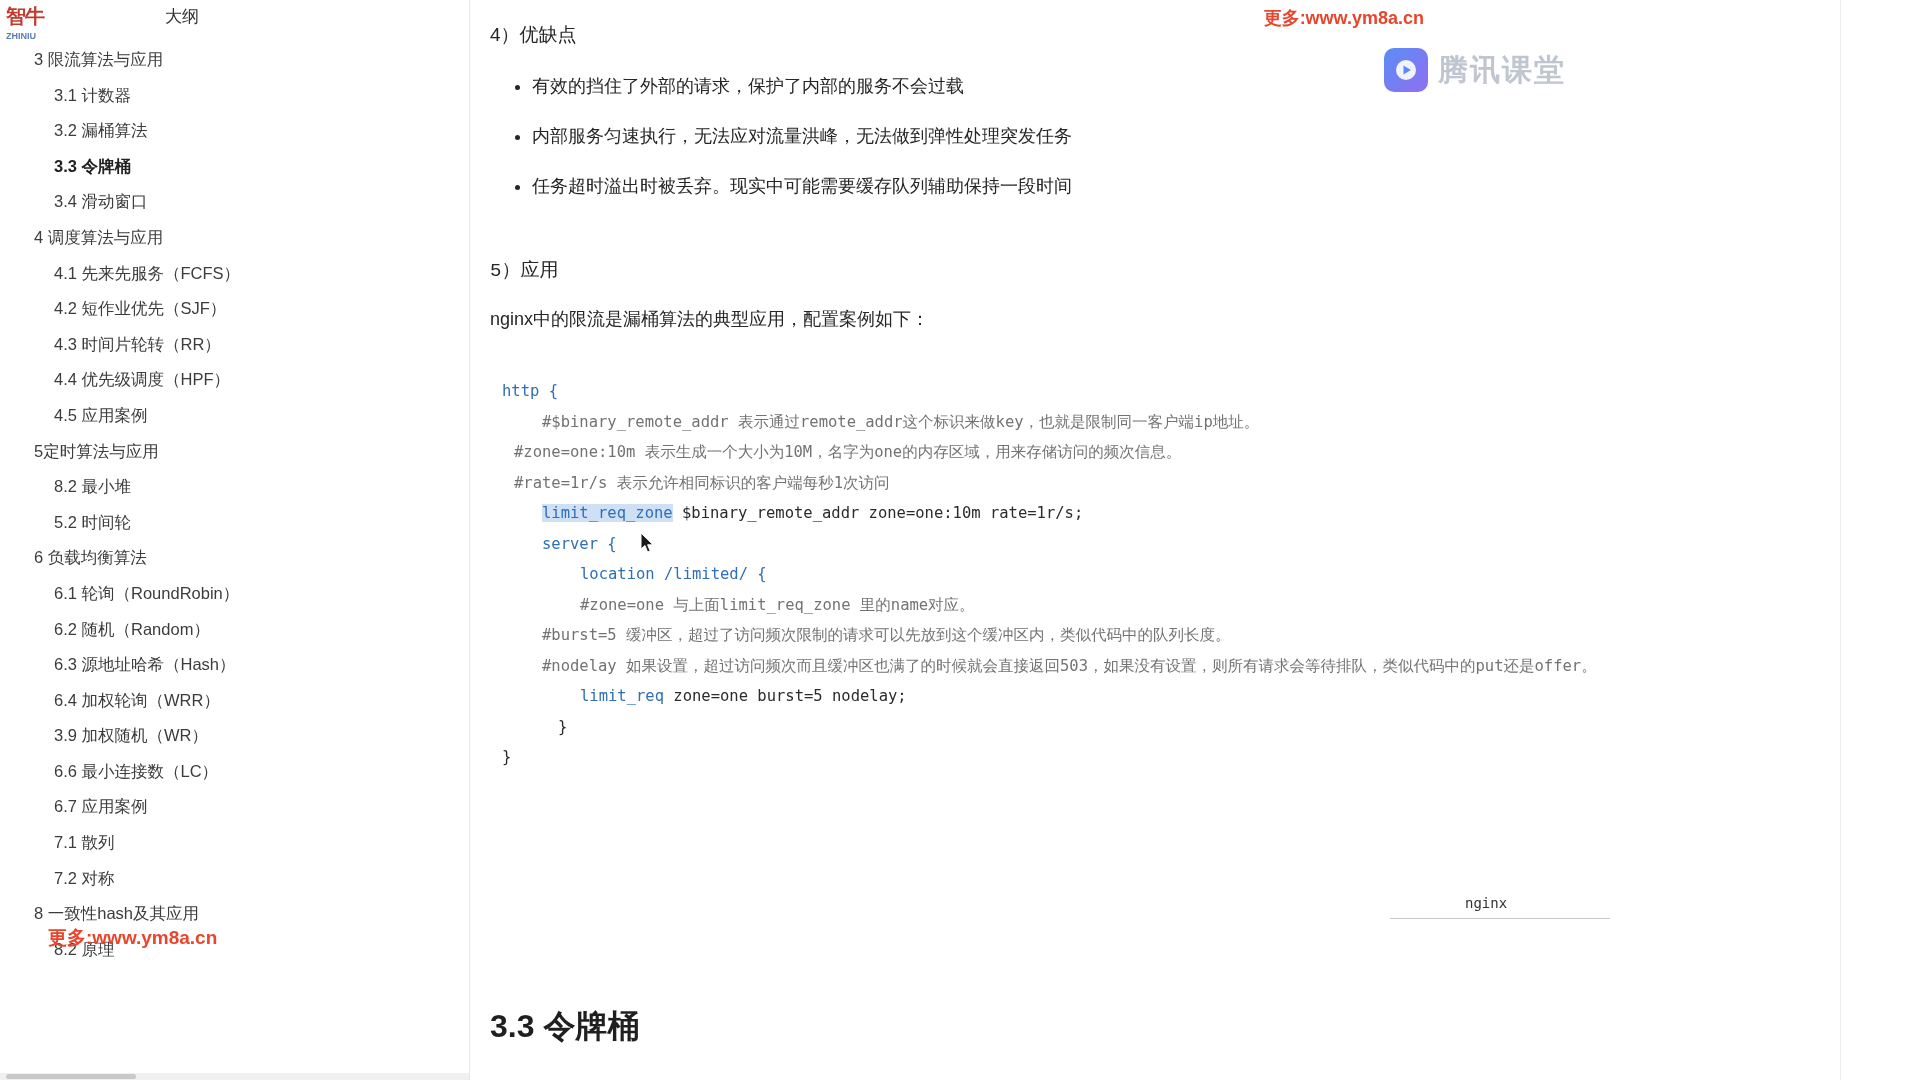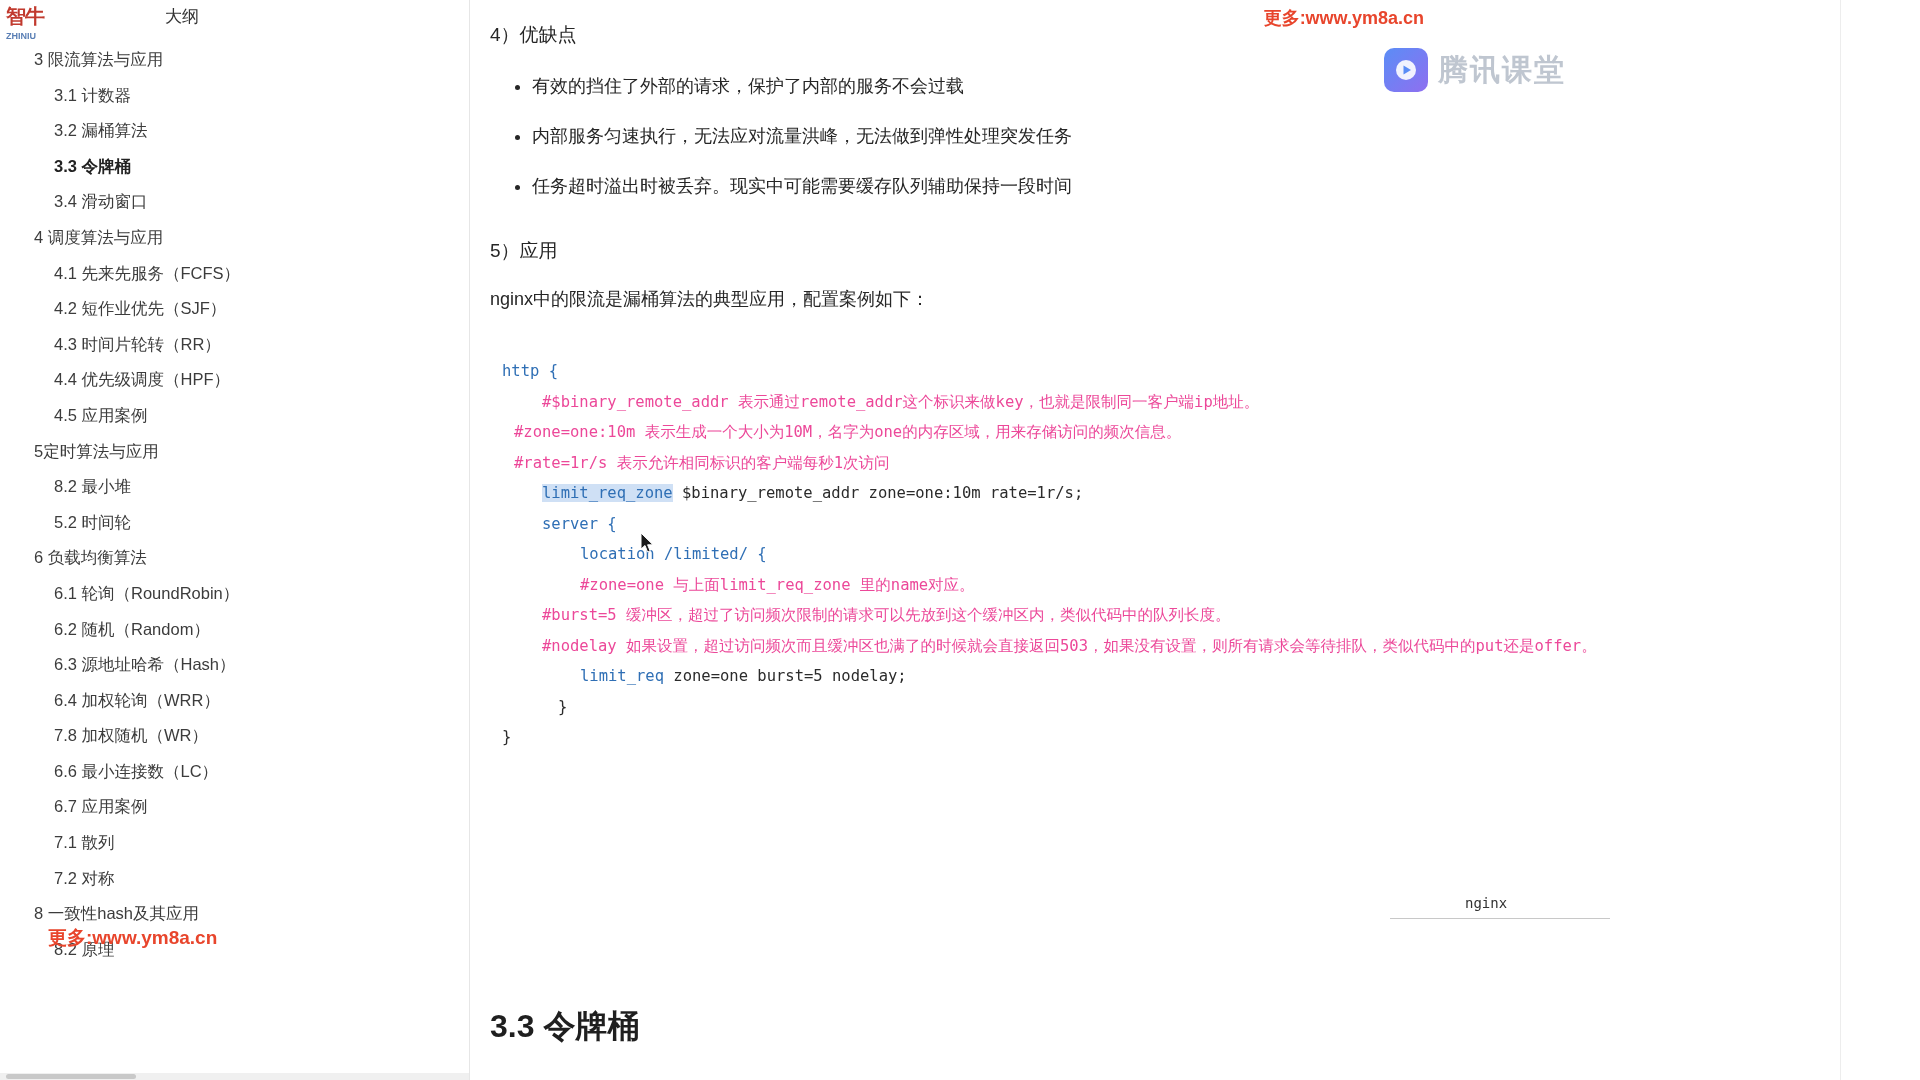--- a/index.html
+++ b/index.html
@@ -109,21 +109,21 @@
   #code-block {
     margin: 42px 0 0 12px;
     font-family: "DejaVu Sans Mono", "Liberation Mono", monospace;
     font-size: 15.5px;
     line-height: 30.5px;
     color: #2b2b2b;
     white-space: pre-wrap;
   }
   .kw { color: #2f6fb5; font-weight: normal; }
   .hl { background: #cfe0f5; }
-  .cmt { color: #ec4899; }
+  .cmt { color: #737373; }
   #nginx-label {
     position: absolute;
     left: 995px;
     top: 875px;
     font-family: "DejaVu Sans Mono", "Liberation Mono", monospace;
     font-size: 14px;
     color: #333333;
   }
   #nginx-rule {
     position: absolute;
@@ -232,21 +232,21 @@
       <li class="toc-item lvl2">4.4 优先级调度（HPF）</li>
       <li class="toc-item lvl2">4.5 应用案例</li>
       <li class="toc-item lvl1">5定时算法与应用</li>
       <li class="toc-item lvl2">8.2 最小堆</li>
       <li class="toc-item lvl2">5.2 时间轮</li>
       <li class="toc-item lvl1">6 负载均衡算法</li>
       <li class="toc-item lvl2">6.1 轮询（RoundRobin）</li>
       <li class="toc-item lvl2">6.2 随机（Random）</li>
       <li class="toc-item lvl2">6.3 源地址哈希（Hash）</li>
       <li class="toc-item lvl2">6.4 加权轮询（WRR）</li>
-      <li class="toc-item lvl2">7.8 加权随机（WR）</li>
+      <li class="toc-item lvl2">3.9 加权随机（WR）</li>
       <li class="toc-item lvl2">6.6 最小连接数（LC）</li>
       <li class="toc-item lvl2">6.7 应用案例</li>
       <li class="toc-item lvl2">7.1 散列</li>
       <li class="toc-item lvl2">7.2 对称</li>
       <li class="toc-item lvl1">8 一致性hash及其应用</li>
       <li class="toc-item lvl2">8.2 原理</li>
     </ul>
     <div id="sidebar-scroll-track">
       <div id="sidebar-scroll-thumb"></div>
     </div>
@@ -256,21 +256,21 @@
   <div id="content">
     <div id="content-inner">
       <div class="sec-head">4）优缺点</div>
 
       <ul class="bullets">
         <li>有效的挡住了外部的请求，保护了内部的服务不会过载</li>
         <li>内部服务匀速执行，无法应对流量洪峰，无法做到弹性处理突发任务</li>
         <li>任务超时溢出时被丢弃。现实中可能需要缓存队列辅助保持一段时间</li>
       </ul>
 
-      <div class="sec-head" style="margin-top:36px;">5）应用</div>
+      <div class="sec-head" style="margin-top:56px;font-family:Liberation Mono, monospace;">5）应用</div>
       <div class="para">nginx中的限流是漏桶算法的典型应用，配置案例如下：</div>
 
       <div id="code-block"><span class="kw">http {</span>
 <span style="padding-left:40px;" class="cmt">#$binary_remote_addr 表示通过remote_addr这个标识来做key，也就是限制同一客户端ip地址。</span>
 <span style="padding-left:12px;" class="cmt">#zone=one:10m 表示生成一个大小为10M，名字为one的内存区域，用来存储访问的频次信息。</span>
 <span style="padding-left:12px;" class="cmt">#rate=1r/s 表示允许相同标识的客户端每秒1次访问</span>
 <span style="padding-left:40px;"><span class="kw hl">limit_req_zone</span><span> $binary_remote_addr zone=one:10m rate=1r/s;</span></span>
 <span style="padding-left:40px;" class="kw">server {</span>
 <span style="padding-left:78px;text-align:right;" class="kw">location /limited/ {</span>
 <span style="padding-left:78px;" class="cmt">#zone=one 与上面limit_req_zone 里的name对应。</span>

